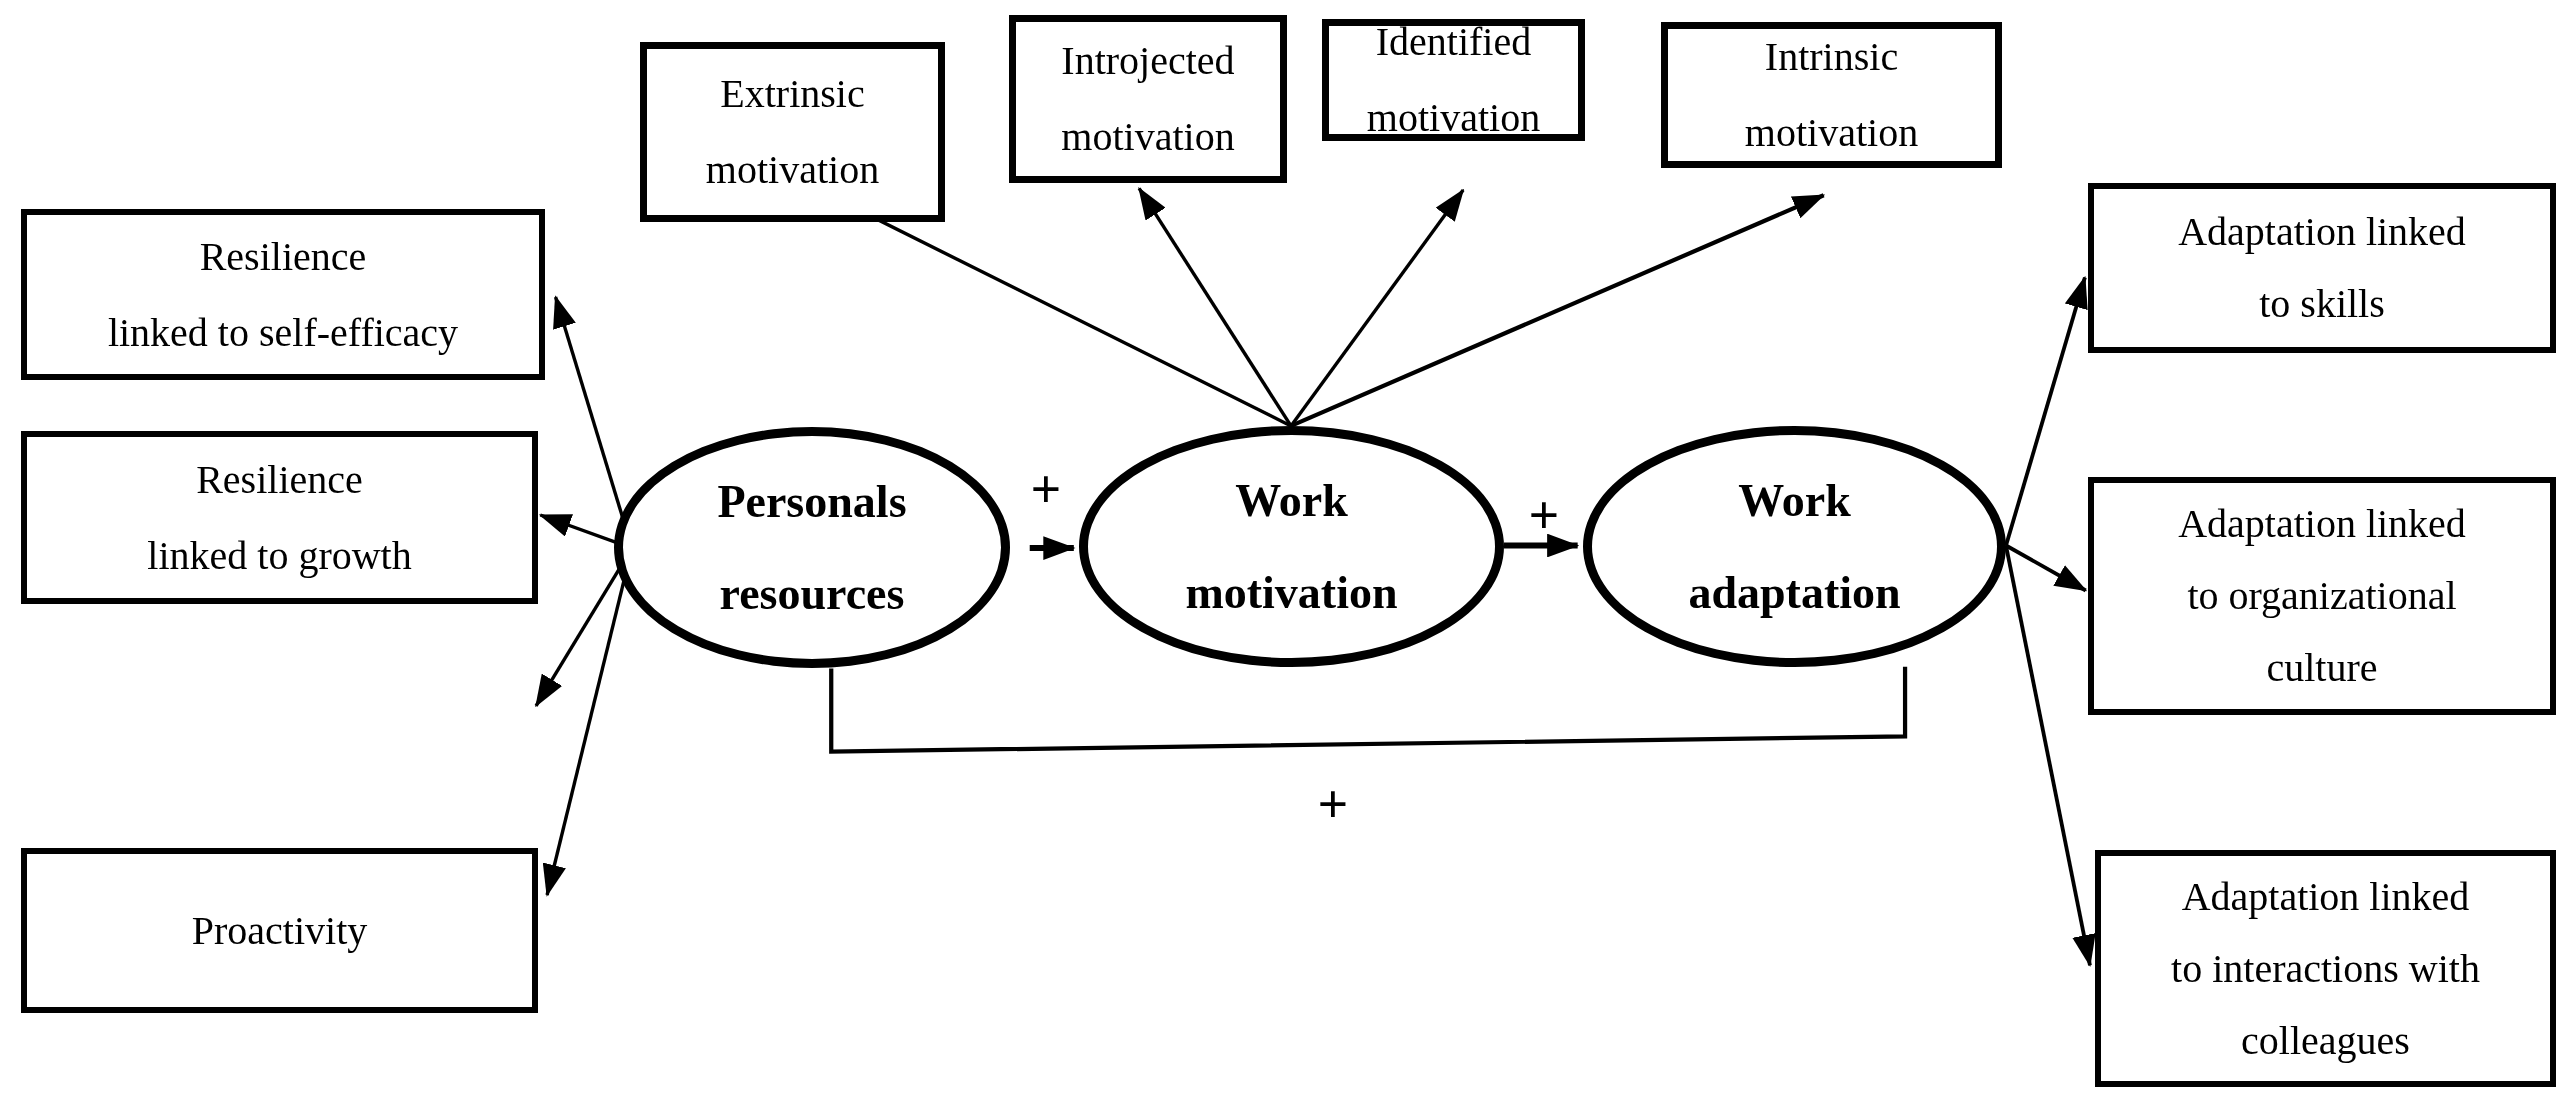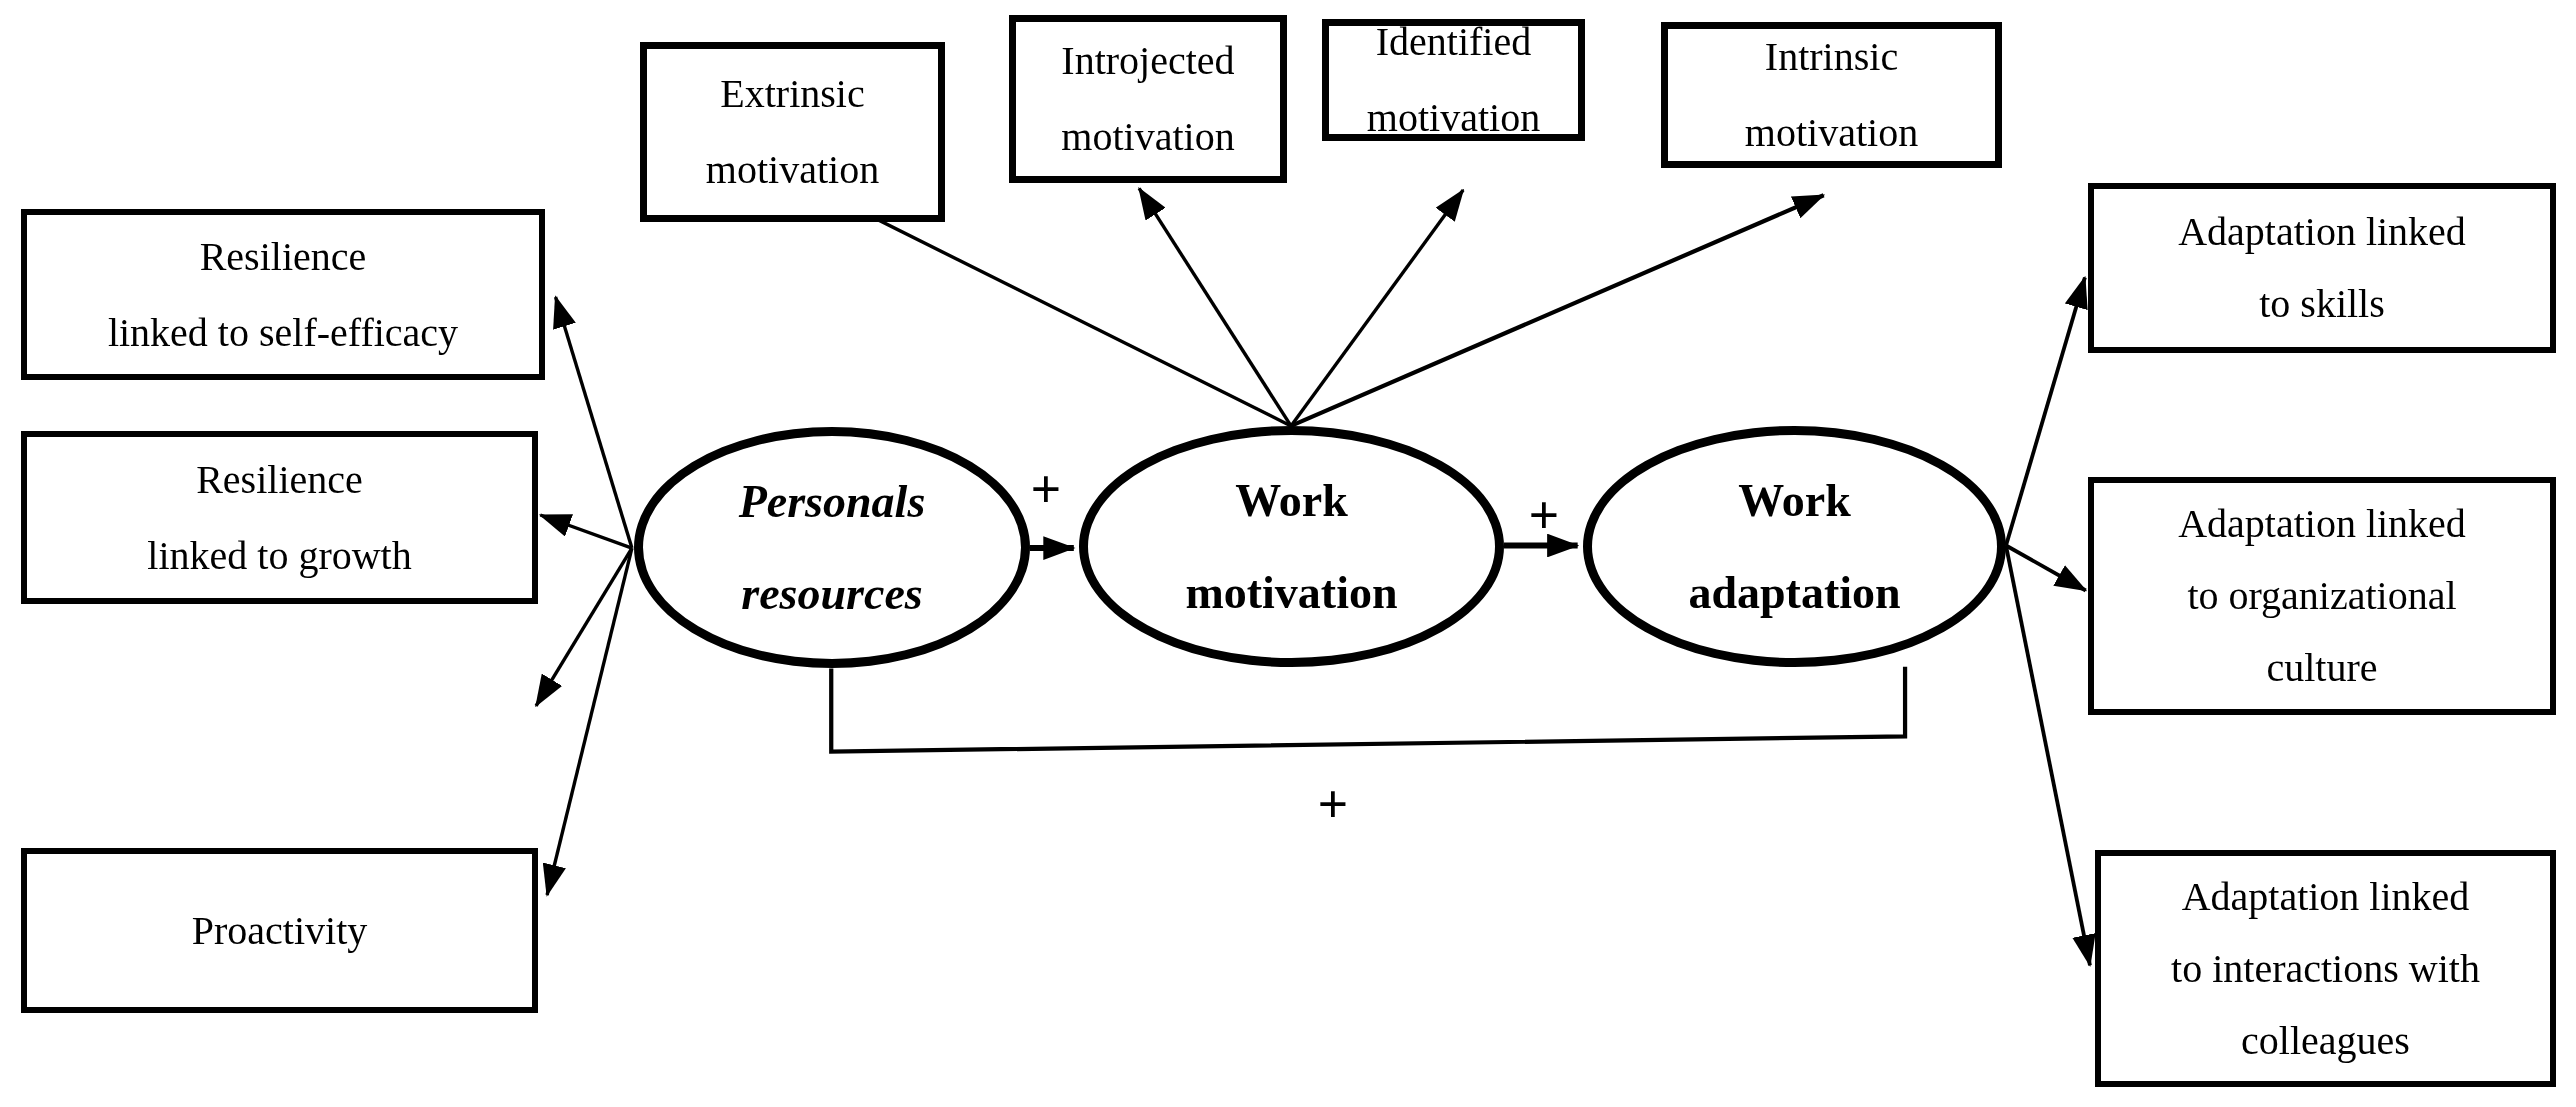--- a/index.html
+++ b/index.html
@@ -82,21 +82,21 @@
 motivation</span></div>
   <div class="node box topbox" style="left:1661px;top:22px;width:341px;height:146px;"><span>Intrinsic
 motivation</span></div>
 
   <div class="node box" style="left:21px;top:209px;width:524px;height:171px;"><span>Resilience
 linked to self-efficacy</span></div>
   <div class="node box" style="left:21px;top:431px;width:517px;height:173px;"><span>Resilience
 linked to growth</span></div>
   <div class="node box" style="left:21px;top:848px;width:517px;height:165px;"><span>Proactivity</span></div>
 
-  <div class="node latent" style="left:634px;top:427px;width:396px;height:241px;font-style:italic;"><span>Personals
+  <div class="node latent" style="left:614px;top:427px;width:396px;height:241px;"><span>Personals
 resources</span></div>
   <div class="node latent" style="left:1079px;top:426px;width:425px;height:241px;"><span>Work
 motivation</span></div>
   <div class="node latent" style="left:1583px;top:426px;width:423px;height:241px;"><span>Work
 adaptation</span></div>
 
   <div class="node box rightbox" style="left:2088px;top:183px;width:468px;height:170px;"><span>Adaptation linked
 to skills</span></div>
   <div class="node box rightbox" style="left:2088px;top:477px;width:468px;height:238px;"><span>Adaptation linked
 to organizational

